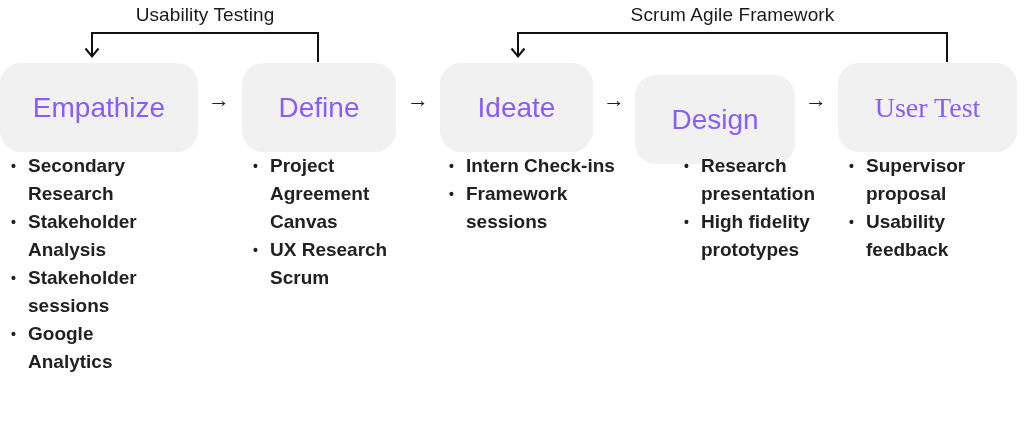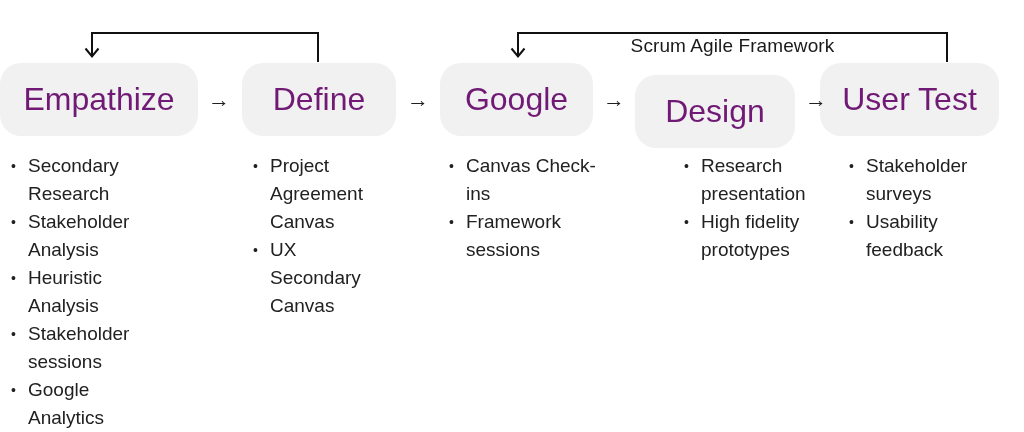--- a/index.html
+++ b/index.html
@@ -23,39 +23,39 @@
 
   .bracket-label {
     position: absolute;
     top: 4px;
     text-align: center;
     font-size: 19px;
     color: #1a1a1a;
     letter-spacing: 0.1px;
   }
   .bracket-label.usability { left: 92px;  width: 226px; }
-  .bracket-label.scrum     { left: 518px; width: 429px; margin-top: 31px; }
+  .bracket-label.scrum     { left: 518px; width: 429px; }
 
   .stage-box {
     position: absolute;
     top: 63px;
-    height: 73px;
+    height: 89px;
     background: #f1f1f2;
     border-radius: 21px;
     display: flex;
     align-items: center;
     justify-content: center;
-    font-size: 32px;
-    color: #701a75;
+    font-size: 28px;
+    color: #8b5cf6;
   }
   .stage-box.empathize { left: 0px;   width: 198px; }
   .stage-box.define    { left: 242px; width: 154px; }
   .stage-box.ideate    { left: 440px; width: 153px; }
   .stage-box.design    { left: 635px; width: 160px; margin-top: 12px; }
-  .stage-box.usertest  { left: 820px; width: 179px; }
+  .stage-box.usertest  { left: 838px; width: 179px; font-family: Liberation Serif, serif; }
 
   .flow-arrow {
     position: absolute;
     top: 63px;
     height: 73px;
     width: 24px;
     display: flex;
     align-items: center;
     justify-content: center;
     font-size: 22px;
@@ -70,20 +70,21 @@
     position: absolute;
     top: 152px;
     list-style: none;
     font-size: 19px;
     line-height: 28px;
     color: #212121;
   }
   .stage-list li {
     position: relative;
     padding-left: 20px;
+    font-weight: bold;
   }
   .stage-list li::before {
     content: "\2022";
     position: absolute;
     left: 3px;
     top: 0;
     font-size: 14px;
     line-height: 28px;
     color: #212121;
   }
@@ -104,54 +105,54 @@
       <path d="M 92 56 L 92 33 L 318 33 L 318 62"></path>
       <path d="M 85.5 48.5 L 92 56.5 L 98.5 48.5"></path>
     </g>
 
     <g stroke="#111111" stroke-width="2" fill="none">
       <path d="M 518 56 L 518 33 L 947 33 L 947 62"></path>
       <path d="M 511.5 48.5 L 518 56.5 L 524.5 48.5"></path>
     </g>
   </svg>
 
+  <div class="bracket-label usability">Usability Testing</div>
   <div class="bracket-label scrum">Scrum Agile Framework</div>
 
   <div class="stage-box empathize">Empathize</div>
   <div class="stage-box define">Define</div>
-  <div class="stage-box ideate">Google</div>
+  <div class="stage-box ideate">Ideate</div>
   <div class="stage-box design">Design</div>
   <div class="stage-box usertest">User Test</div>
 
   <div class="flow-arrow a1">→</div>
   <div class="flow-arrow a2">→</div>
   <div class="flow-arrow a3">→</div>
   <div class="flow-arrow a4">→</div>
 
   <ul class="stage-list l1">
     <li>Secondary Research</li>
     <li>Stakeholder Analysis</li>
-    <li>Heuristic Analysis</li>
     <li>Stakeholder sessions</li>
     <li>Google Analytics</li>
   </ul>
 
   <ul class="stage-list l2">
     <li>Project Agreement Canvas</li>
-    <li>UX Secondary Canvas</li>
+    <li>UX Research Scrum</li>
   </ul>
 
   <ul class="stage-list l3">
-    <li>Canvas Check-ins</li>
+    <li>Intern Check-ins</li>
     <li>Framework sessions</li>
   </ul>
 
   <ul class="stage-list l4">
     <li>Research presentation</li>
     <li>High fidelity prototypes</li>
   </ul>
 
   <ul class="stage-list l5">
-    <li>Stakeholder surveys</li>
+    <li>Supervisor proposal</li>
     <li>Usability feedback</li>
   </ul>
 
 </div>
 
 </body></html>

